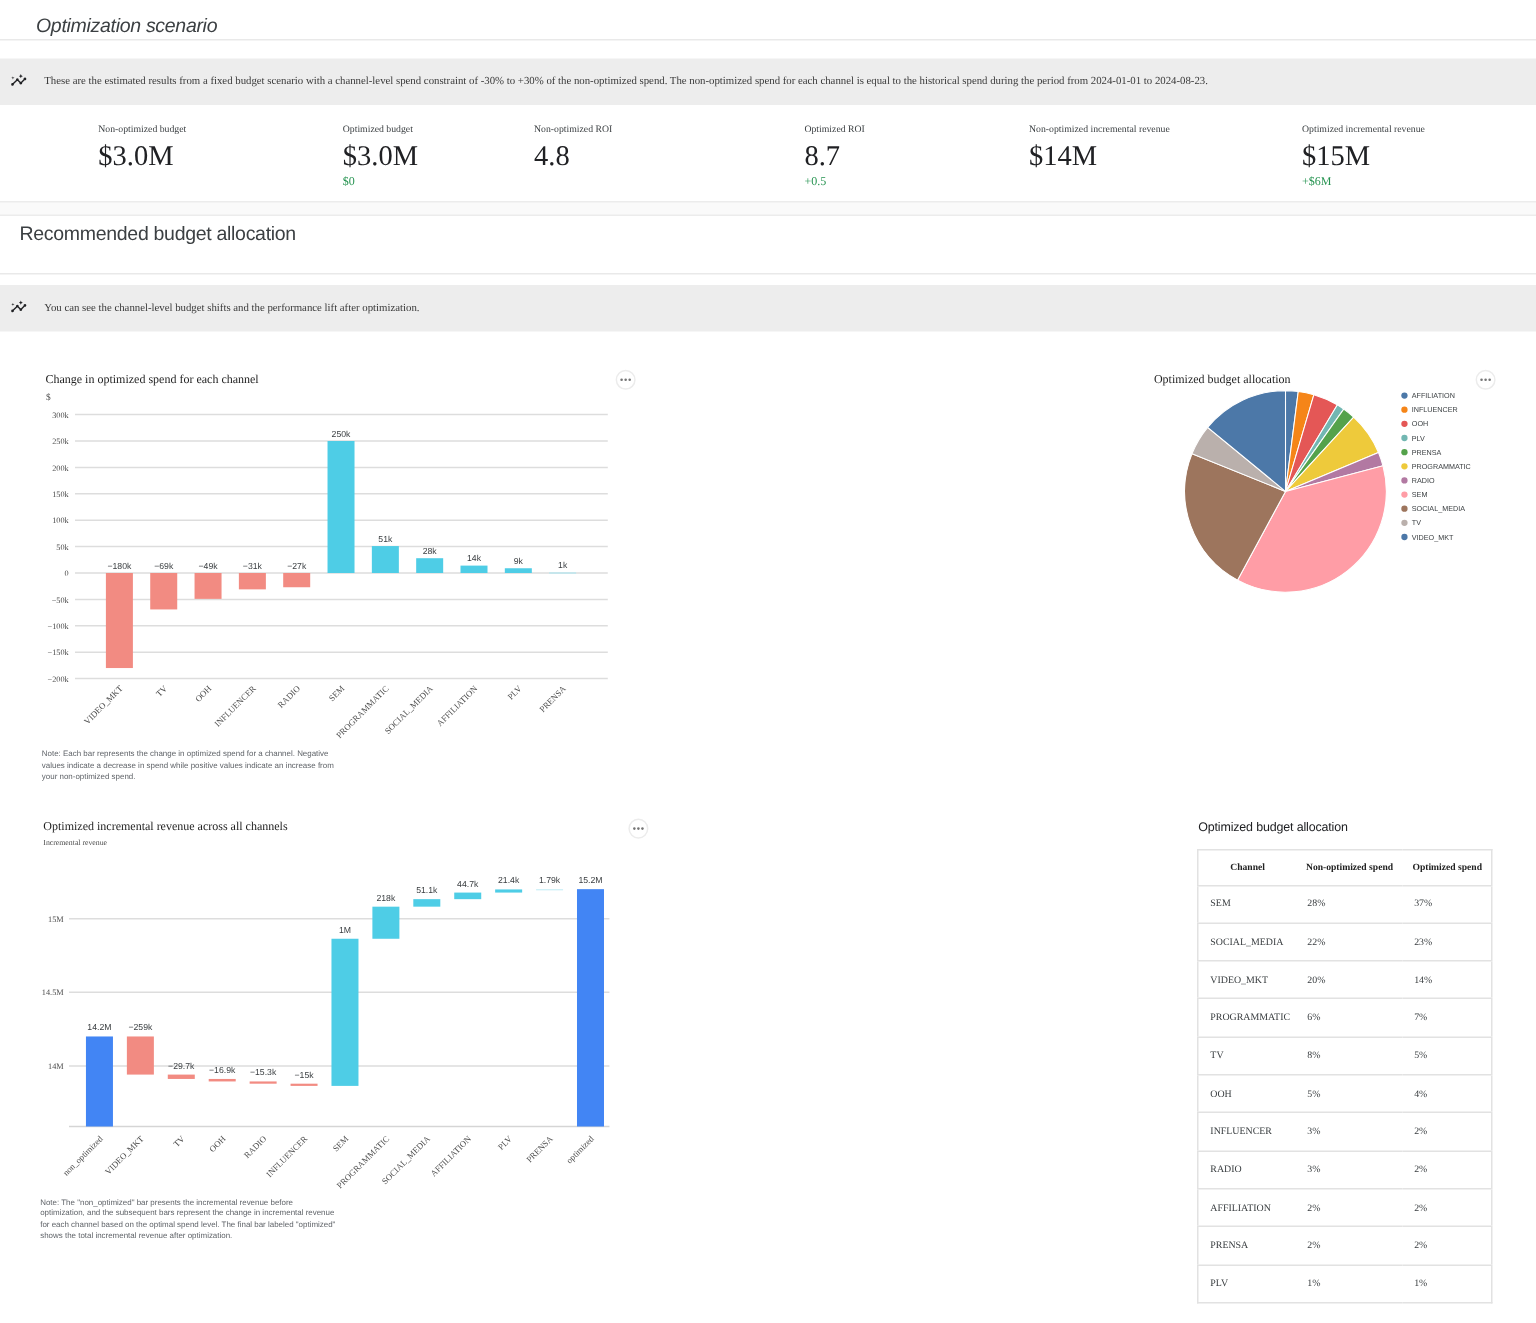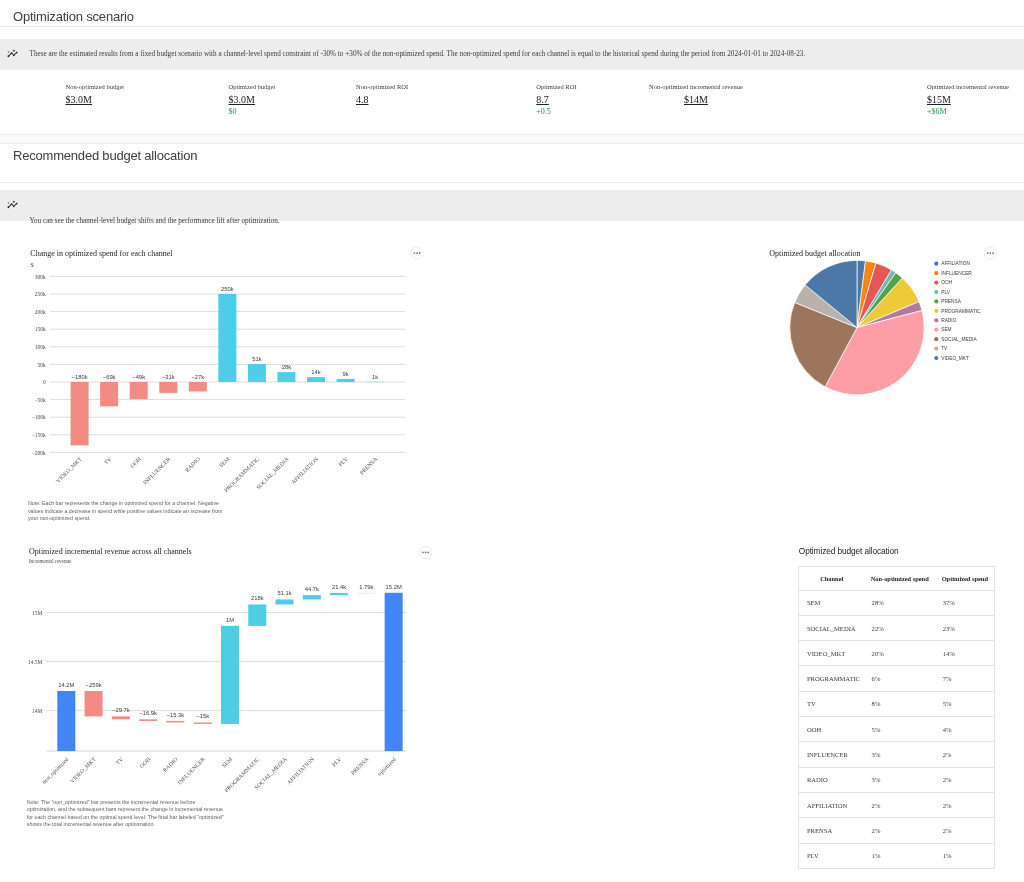--- a/index.html
+++ b/index.html
@@ -4,30 +4,30 @@
 html,body { width:1024px; height:882px; background:#ffffff; font-family:"Liberation Sans",sans-serif; position:relative; overflow:hidden; }
 .abs { position:absolute; }
 .stitle { font-size:13px; letter-spacing:-0.2px; color:#3c4043; }
 .hr { border-top:1px solid #e9e9e9; width:1024px; }
 .infobar { width:1024px; background:#ededed; }
 .infotext { font-family:"Liberation Serif",serif; font-size:7.2px; color:#3a3a3a; }
 .sep { width:1024px; background:#fafafa; border-top:1px solid #ececec; border-bottom:1px solid #ececec; }
 .mrow { left:0; top:83.5px; width:1024px; }
 .mc { position:absolute; top:0; }
 .ml { font-family:"Liberation Serif",serif; font-size:6.5px; color:#3c4043; line-height:1; }
-.mv { font-family:"Liberation Serif",serif; font-size:10px; color:#202124; line-height:1; margin-top:4.6px;text-decoration:underline; }
+.mv { font-family:"Liberation Serif",serif; font-size:19px; color:#202124; line-height:1; margin-top:4.6px; }
 .md { font-family:"Liberation Serif",serif; font-size:8px; color:#259350; line-height:1; margin-top:3.8px; }
 .note { font-size:5.3px; color:#5f6368; line-height:7.55px; letter-spacing:0; }
 .ttitle { font-size:8.3px; letter-spacing:-0.1px; color:#202124; }
 table.alloc { border-collapse:collapse; table-layout:fixed; width:196px; font-family:"Liberation Serif",serif; }
 table.alloc th { font-size:6.4px; font-weight:bold; color:#222; text-align:center; border-bottom:1px solid #e2e2e2; height:23.2px; }
 table.alloc td { font-size:6.6px; color:#3c4043; text-align:left; padding-left:7.5px; border-top:1px solid #e2e2e2; height:25.3px; }
 table.alloc { border:1px solid #e2e2e2; }
 </style></head><body>
-<div class="abs stitle" style="left:13px;top:9px;">Optimization scenario</div>
+<div class="abs stitle" style="left:24px;top:9px;font-style:italic;">Optimization scenario</div>
 <div class="abs hr" style="left:0;top:25.5px;"></div>
 <div class="abs infobar" style="left:0;top:38.8px;height:31px;"></div>
 <svg class="abs" style="left:7.4px;top:47.7px;" width="11" height="11" viewBox="0 0 24 24">
     <path d="M21 8c-1.45 0-2.26 1.44-1.93 2.51l-3.55 3.56c-.3-.09-.74-.09-1.04 0l-2.55-2.55C12.27 10.45 11.46 9 10 9c-1.45 0-2.27 1.44-1.93 2.52l-4.56 4.55C2.44 15.74 1 16.55 1 18c0 1.1.9 2 2 2 1.45 0 2.26-1.44 1.93-2.51l4.55-4.56c.3.09.74.09 1.04 0l2.55 2.55C12.73 16.55 13.54 18 15 18c1.45 0 2.27-1.44 1.93-2.52l3.56-3.55C21.56 12.26 23 11.45 23 10c0-1.1-.9-2-2-2zM15 9l.94-2.07L18 6l-2.06-.93L15 3l-.92 2.07L12 6l2.08.93zM3.5 11L4 9l2-.5L4 8l-.5-2L3 8l-2 .5L3 9z" fill="#202124"></path>
   </svg>
 <div class="abs infotext" style="left:29.5px;top:38.8px;height:31px;line-height:31px;white-space:nowrap;">These are the estimated results from a fixed budget scenario with a channel-level spend constraint of -30% to +30% of the non-optimized spend. The non-optimized spend for each channel is equal to the historical spend during the period from 2024-01-01 to 2024-08-23.</div>
 <div class="abs mrow">
     <div class="mc" style="left:65.5px;">
       <div class="ml">Non-optimized budget</div>
       <div class="mv">$3.0M</div>
@@ -39,38 +39,38 @@
     </div>
 <div class="mc" style="left:356px;">
       <div class="ml">Non-optimized ROI</div>
       <div class="mv">4.8</div>
     </div>
 <div class="mc" style="left:536.3px;">
       <div class="ml">Optimized ROI</div>
       <div class="mv">8.7</div>
       <div class="md">+0.5</div>
     </div>
-<div class="mc" style="left:649px;text-align:center;">
+<div class="mc" style="left:686px;">
       <div class="ml">Non-optimized incremental revenue</div>
       <div class="mv">$14M</div>
     </div>
-<div class="mc" style="left:927px;">
+<div class="mc" style="left:868px;">
       <div class="ml">Optimized incremental revenue</div>
       <div class="mv">$15M</div>
       <div class="md">+$6M</div>
     </div>
   </div>
 <div class="abs sep" style="left:0;top:133.5px;height:10px;"></div>
 <div class="abs stitle" style="left:13px;top:148px;">Recommended budget allocation</div>
 <div class="abs hr" style="left:0;top:181.5px;"></div>
 <div class="abs infobar" style="left:0;top:190px;height:30.5px;"></div>
 <svg class="abs" style="left:7.4px;top:198.8px;" width="11" height="11" viewBox="0 0 24 24">
     <path d="M21 8c-1.45 0-2.26 1.44-1.93 2.51l-3.55 3.56c-.3-.09-.74-.09-1.04 0l-2.55-2.55C12.27 10.45 11.46 9 10 9c-1.45 0-2.27 1.44-1.93 2.52l-4.56 4.55C2.44 15.74 1 16.55 1 18c0 1.1.9 2 2 2 1.45 0 2.26-1.44 1.93-2.51l4.55-4.56c.3.09.74.09 1.04 0l2.55 2.55C12.73 16.55 13.54 18 15 18c1.45 0 2.27-1.44 1.93-2.52l3.56-3.55C21.56 12.26 23 11.45 23 10c0-1.1-.9-2-2-2zM15 9l.94-2.07L18 6l-2.06-.93L15 3l-.92 2.07L12 6l2.08.93zM3.5 11L4 9l2-.5L4 8l-.5-2L3 8l-2 .5L3 9z" fill="#202124"></path>
   </svg>
-<div class="abs infotext" style="left:29.5px;top:190px;height:30.5px;line-height:30.5px;white-space:nowrap;margin-top:16px;">You can see the channel-level budget shifts and the performance lift after optimization.</div>
+<div class="abs infotext" style="left:29.5px;top:190px;height:30.5px;line-height:30.5px;white-space:nowrap;">You can see the channel-level budget shifts and the performance lift after optimization.</div>
 <div class="abs note" style="left:27.9px;top:500px;">Note: Each bar represents the change in optimized spend for a channel. Negative<br>values indicate a decrease in spend while positive values indicate an increase from<br>your non-optimized spend.</div>
 <div class="abs note" style="left:26.8px;top:798.7px;">Note: The "non_optimized" bar presents the incremental revenue before<br>optimization, and the subsequent bars represent the change in incremental revenue<br>for each channel based on the optimal spend level. The final bar labeled "optimized"<br>shows the total incremental revenue after optimization.</div>
 <div class="abs ttitle" style="left:798.8px;top:546px;">Optimized budget allocation</div>
 <div class="abs" style="left:798.4px;top:566.4px;">
 <table class="alloc">
 <colgroup>
         <col style="width:65.2px">
         <col style="width:71.2px">
         <col style="width:59.6px">
       </colgroup>

